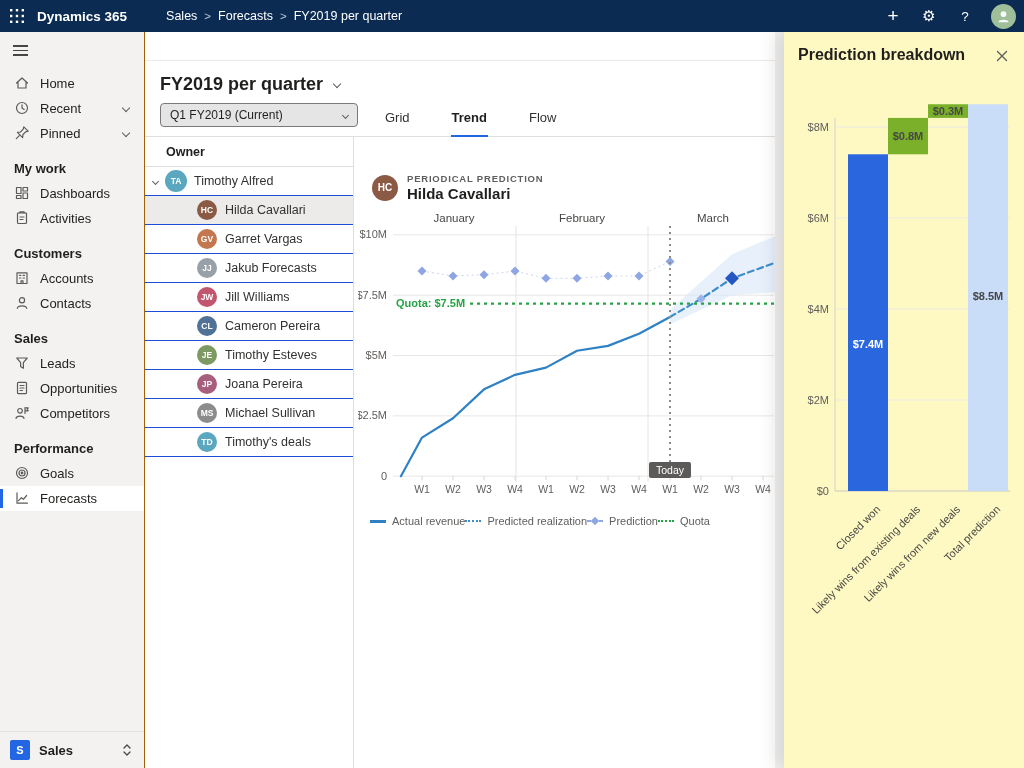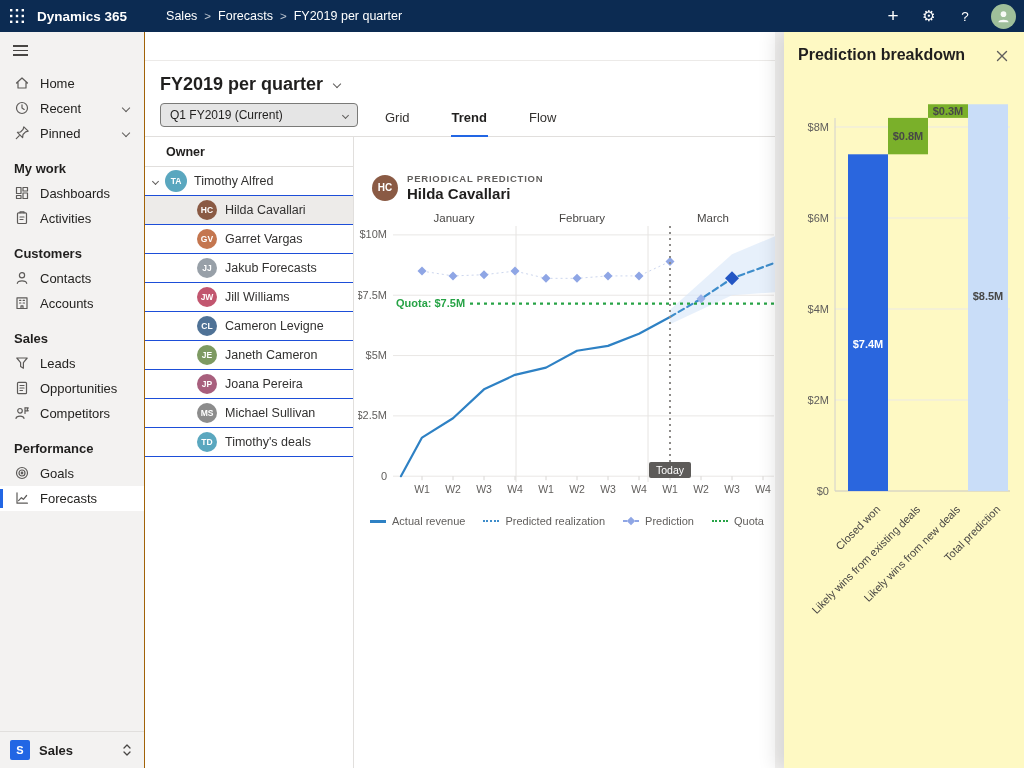--- a/index.html
+++ b/index.html
@@ -59,21 +59,21 @@
   .avatar{width:20px;height:20px;border-radius:50%;color:#fff;font-size:8.5px;font-weight:700;display:flex;align-items:center;justify-content:center;flex:none;font-style:normal}
   .owner-row.root .avatar{width:22px;height:22px}
   .owner-row .chev{width:5px;height:5px}
 
   .chart-pane{flex:1;position:relative;overflow:hidden}
   .chart-head{display:flex;gap:9px;margin:36px 0 0 18px;align-items:center}
   .chart-head .avatar{width:26px;height:26px;font-size:10px}
   .eyebrow{font-size:9.5px;letter-spacing:.8px;color:#605e5c;font-weight:600}
   .person-name{font-size:15px;font-weight:700;color:#201f1e;margin-top:1px}
   #trend-svg{display:block;margin:8px 0 0 4px}
-  .legend{display:flex;gap:18px;margin:13px 2px 0 16px;font-size:11px;color:#605e5c;align-items:center}
+  .legend{display:flex;margin:13px 2px 0 16px;font-size:11px;color:#605e5c;align-items:center}
   .lg-item{display:flex;align-items:center;gap:6px}
   .sw{width:16px;height:0;display:inline-block}
   .sw-solid{border-top:3px solid #2e81c4}
   .sw-dash{border-top:2px dotted #3e8dcb}
   .sw-quota{border-top:2px dotted #27a346}
   .sw-pred{display:inline-flex;align-items:center}
   .dotseg{width:4px;border-top:2px dotted #8fa6e5;display:inline-block}
   .dia{width:6px;height:6px;background:#8fa6e5;transform:rotate(45deg);display:inline-block;margin:0 1px}
 
   
@@ -180,31 +180,31 @@
       <svg width="16" height="16" viewBox="0 0 16 16">
           <rect x="3.5" y="2.8" width="9" height="10.7" rx="1"></rect>
           <path d="M6 2.8V1.8h4v1M6 7h4M6 9.5h3"></path>
         </svg>
       <span>Activities</span>
     </div>
 
     <div class="nav-group">Customers</div>
     <div class="nav-item">
       <svg width="16" height="16" viewBox="0 0 16 16">
+          <rect x="3" y="2.8" width="10" height="10.7"></rect>
+          <path d="M5.5 5.3h1.4M9.1 5.3h1.4M5.5 8h1.4M9.1 8h1.4M7 13.5v-2.7h2v2.7"></path>
+        </svg>
+      <span>Accounts</span>
+    </div>
+    <div class="nav-item">
+      <svg width="16" height="16" viewBox="0 0 16 16">
           <circle cx="8" cy="5.3" r="2.6"></circle>
           <path d="M3.3 13.3c.6-3.2 8.8-3.2 9.4 0"></path>
         </svg>
       <span>Contacts</span>
-    </div>
-    <div class="nav-item">
-      <svg width="16" height="16" viewBox="0 0 16 16">
-          <rect x="3" y="2.8" width="10" height="10.7"></rect>
-          <path d="M5.5 5.3h1.4M9.1 5.3h1.4M5.5 8h1.4M9.1 8h1.4M7 13.5v-2.7h2v2.7"></path>
-        </svg>
-      <span>Accounts</span>
     </div>
 
     <div class="nav-group">Sales</div>
     <div class="nav-item">
       <svg width="16" height="16" viewBox="0 0 16 16">
           <path d="M2.8 3h10.4L9.4 7.6v5.6L6.6 11.4V7.6z"></path>
         </svg>
       <span>Leads</span>
     </div>
     <div class="nav-item">
@@ -301,27 +301,27 @@
         <div class="owner-row child">
           <i class="avatar" style="background: rgb(194, 86, 111);">
               <span>JW</span>
             </i>
           <span>Jill Williams</span>
         </div>
         <div class="owner-row child">
           <i class="avatar" style="background: rgb(79, 114, 150);">
               <span>CL</span>
             </i>
-          <span>Cameron Levigne</span>
+          <span>Cameron Pereira</span>
         </div>
         <div class="owner-row child">
           <i class="avatar" style="background: rgb(125, 154, 98);">
               <span>JE</span>
             </i>
-          <span>Janeth Cameron</span>
+          <span>Timothy Esteves</span>
         </div>
         <div class="owner-row child">
           <i class="avatar" style="background: rgb(168, 95, 125);">
               <span>JP</span>
             </i>
           <span>Joana Pereira</span>
         </div>
         <div class="owner-row child">
           <i class="avatar" style="background: rgb(140, 140, 140);">
               <span>MS</span>

